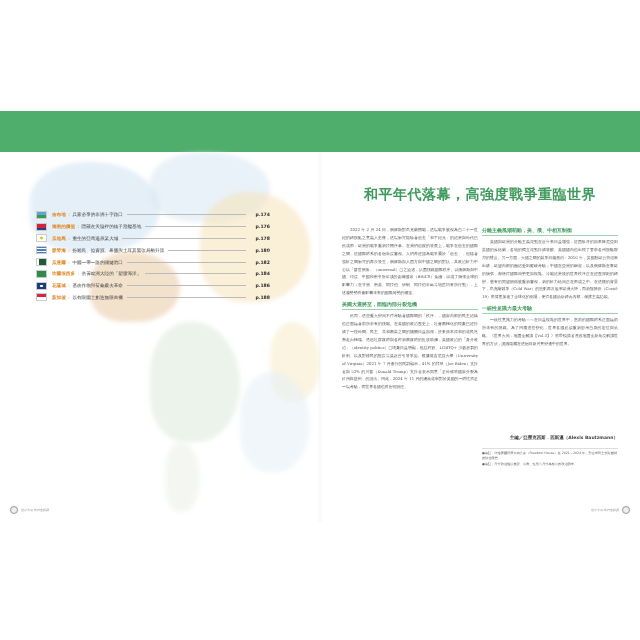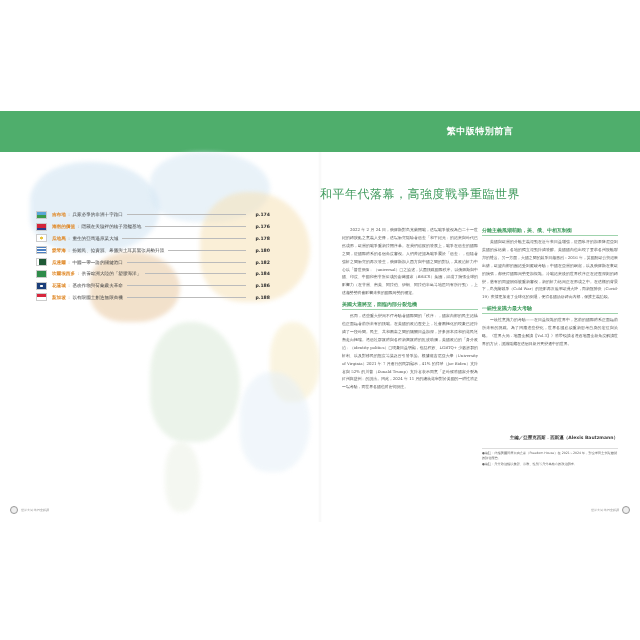--- a/index.html
+++ b/index.html
@@ -19,22 +19,22 @@
   .toc-title { position: absolute; left: 64px; top: 189px; font-size: 8.5px; font-weight: bold;
                color: #e39a2e; letter-spacing: 0.2px; white-space: nowrap; }
   .toc { position: absolute; left: 36px; top: 209px; width: 234px; }
   .toc-row { position: relative; height: 11.8px; display: flex; align-items: center; font-size: 4.6px; white-space: nowrap; }
   .flag { width: 9px; height: 6px; margin-right: 5px; flex: 0 0 auto; border: 0.3px solid #ccc; }
   .toc-name { color: #e08a2a; font-weight: bold; }
   .toc-sep { color: #888; margin: 0 1px; }
   .toc-desc { color: #444; }
   .toc-line { flex: 1 1 auto; height: 0; border-top: 0.6px solid #bbb; margin: 0 6px 0 4px; }
   .toc-page { color: #333; font-weight: bold; width: 18px; text-align: right; }
-  .headline { position: absolute; left: 0; top: 186px; width: 320px; 
-              font-family: "DejaVu Serif", serif; font-size: 12px; font-weight: normal; color: #3f9a5c; letter-spacing: 0.5px; }
+  .headline { position: absolute; left: 0; top: 186px; width: 320px; text-align: center;
+              font-family: "DejaVu Serif", serif; font-size: 14px; font-weight: bold; color: #3f9a5c; letter-spacing: 0.5px; }
   .col { position: absolute; top: 226px; width: 136px; font-family: "DejaVu Serif", serif;
          font-size: 3.9px; line-height: 7.9px; color: #555; text-align: justify; }
   .col.c1 { left: 22px; }
   .col.c2 { left: 162px; }
   .col p { margin: 0; text-indent: 8px; }
   .sub { color: #3f9a5c; font-family: "DejaVu Sans", sans-serif; font-weight: bold; font-size: 5px;
          line-height: 9px; border-bottom: 0.6px solid #9fd3ad; margin: 3px 0 2px; }
   .sig { position: absolute; left: 162px; top: 435px; width: 136px; text-align: right;
          font-size: 4.5px; font-weight: bold; color: #444; }
   .notes { position: absolute; left: 162px; top: 448px; width: 136px; font-size: 3.2px; line-height: 5.3px; color: #666;
@@ -45,21 +45,20 @@
   .seal { width: 8px; height: 8px; border-radius: 50%; border: 0.8px solid #999; box-sizing: border-box; background: #eee; }
   .gutter { position: absolute; left: 318px; top: 152px; width: 4px; height: 370px;
             background: linear-gradient(90deg, rgba(0,0,0,0), rgba(0,0,0,0.03), rgba(0,0,0,0)); }
 </style>
 </head>
 <body>
 
 <div class="spread">
 
   <div class="band"></div>
-  <div class="band-title">繁中版特別前言</div>
 
   <div class="page left">
     <div class="map">
       <div class="blob" style="left:30px;top:10px;width:130px;height:90px;background:#cfe3f2;"></div>
       <div class="blob" style="left:150px;top:0px;width:120px;height:70px;background:#d8e8f4;"></div>
       <div class="blob" style="left:200px;top:40px;width:110px;height:110px;background:#f6e2b8;"></div>
       <div class="blob" style="left:90px;top:100px;width:90px;height:70px;background:#e9c9a2;"></div>
       <div class="blob" style="left:150px;top:170px;width:90px;height:120px;background:#dbead9;"></div>
       <div class="blob" style="left:165px;top:290px;width:35px;height:70px;background:#ecf1e6;"></div>
       <div class="blob" style="left:270px;top:170px;width:50px;height:80px;background:#f7ecc8;"></div>

